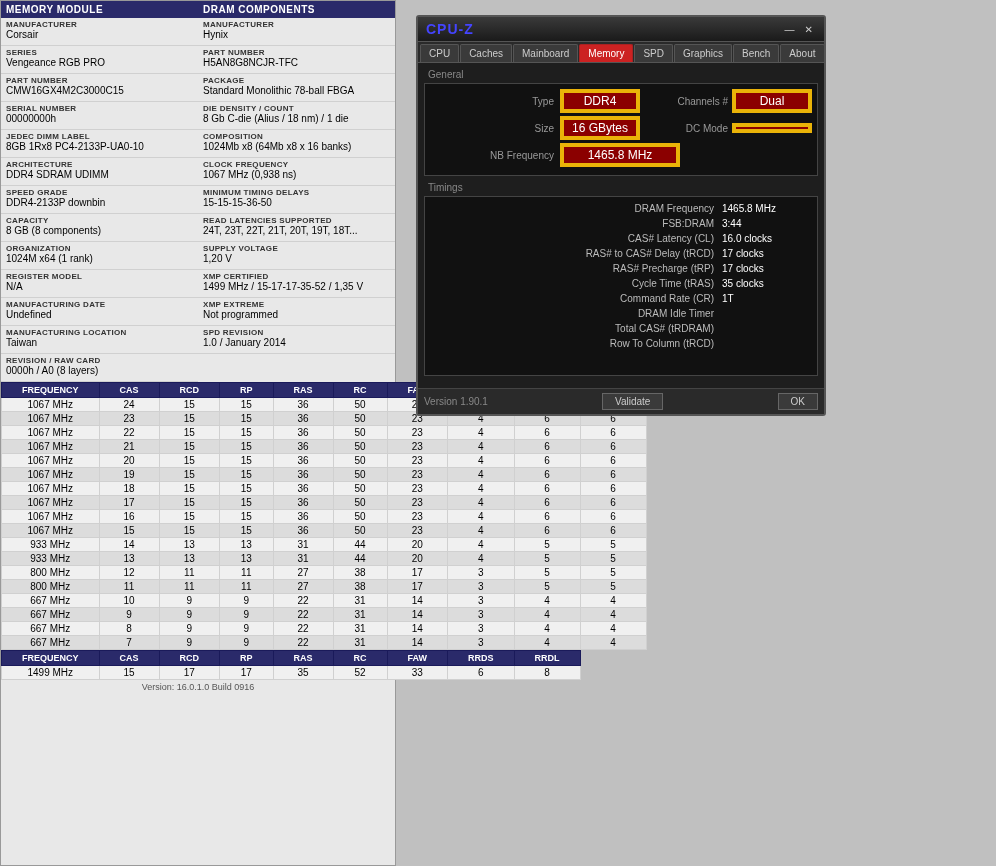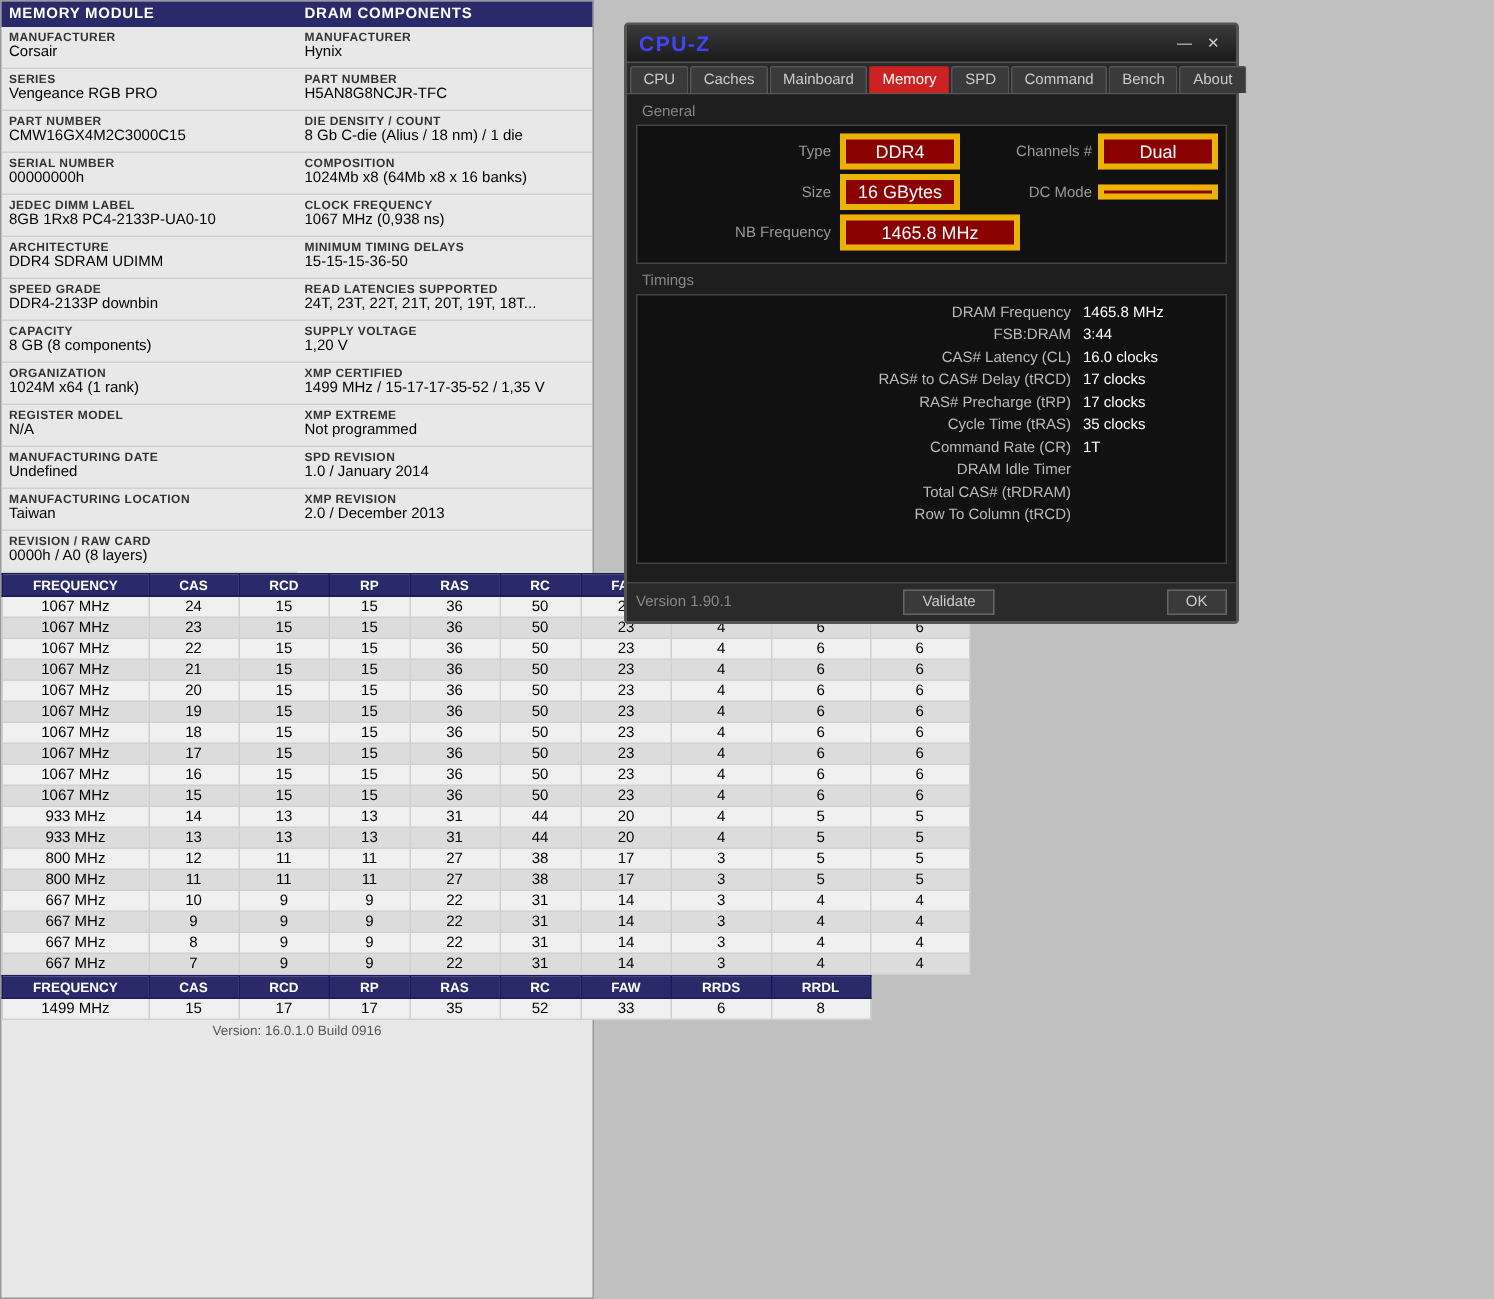--- a/index.html
+++ b/index.html
@@ -338,20 +338,24 @@
       <div id="right-fields-container">
           <div class="spd-field">
             <div class="spd-field-label">MANUFACTURER</div>
             <div class="spd-field-value">Hynix</div>
           </div>
           <div class="spd-field">
             <div class="spd-field-label">PART NUMBER</div>
             <div class="spd-field-value">H5AN8G8NCJR-TFC</div>
           </div>
           <div class="spd-field">
+            <div class="spd-field-label">PACKAGE</div>
+            <div class="spd-field-value">Standard Monolithic 78-ball FBGA</div>
+          </div>
+          <div class="spd-field">
             <div class="spd-field-label">DIE DENSITY / COUNT</div>
             <div class="spd-field-value">8 Gb C-die (Alius / 18 nm) / 1 die</div>
           </div>
           <div class="spd-field">
             <div class="spd-field-label">COMPOSITION</div>
             <div class="spd-field-value">1024Mb x8 (64Mb x8 x 16 banks)</div>
           </div>
           <div class="spd-field">
             <div class="spd-field-label">CLOCK FREQUENCY</div>
             <div class="spd-field-value">1067 MHz (0,938 ns)</div>
@@ -372,24 +376,20 @@
             <div class="spd-field-label">XMP CERTIFIED</div>
             <div class="spd-field-value">1499 MHz / 15-17-17-35-52 / 1,35 V</div>
           </div>
           <div class="spd-field">
             <div class="spd-field-label">XMP EXTREME</div>
             <div class="spd-field-value">Not programmed</div>
           </div>
           <div class="spd-field">
             <div class="spd-field-label">SPD REVISION</div>
             <div class="spd-field-value">1.0 / January 2014</div>
-          </div>
-          <div class="spd-field">
-            <div class="spd-field-label">XMP REVISION</div>
-            <div class="spd-field-value">2.0 / December 2013</div>
           </div>
         </div>
     </div>
   </div>
 
   <div id="freq-table-container">
       <table class="freq-table">
         <thead>
           <tr>
             <th>FREQUENCY</th>
@@ -666,21 +666,21 @@
       <span class="cpuz-btn">✕</span>
     </div>
   </div>
 
   <div class="cpuz-tabs" id="cpuz-tabs-container">
       <div class="cpuz-tab">CPU</div>
       <div class="cpuz-tab">Caches</div>
       <div class="cpuz-tab">Mainboard</div>
       <div class="cpuz-tab active">Memory</div>
       <div class="cpuz-tab">SPD</div>
-      <div class="cpuz-tab">Command</div>
+      <div class="cpuz-tab">Graphics</div>
       <div class="cpuz-tab">Bench</div>
       <div class="cpuz-tab">About</div>
     </div>
 
   <div class="cpuz-content">
 
     <div class="cpuz-section-label">General</div>
     <div class="cpuz-group">
       <div class="cpuz-row">
         <span class="cpuz-row-label">Type</span>

